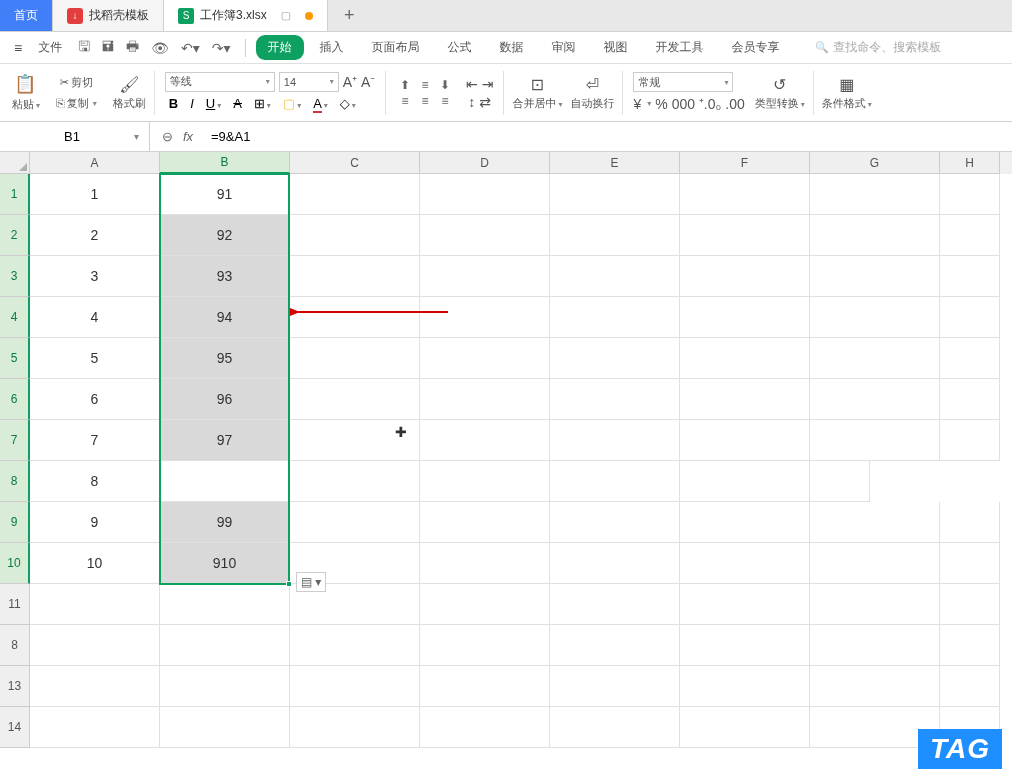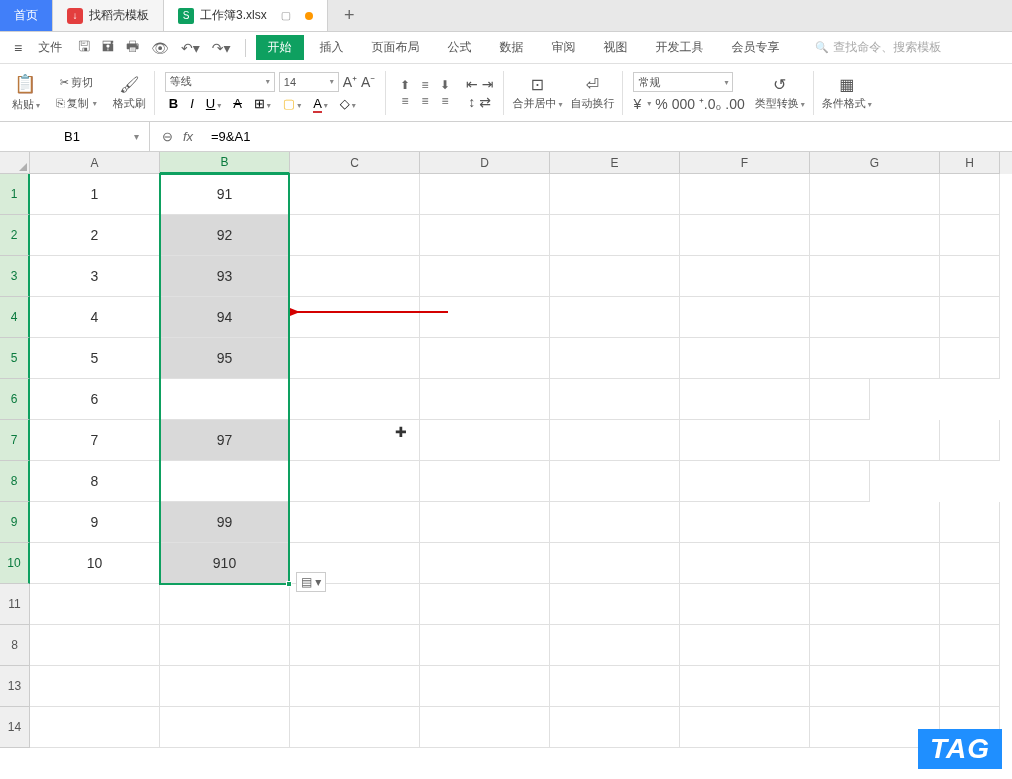--- a/index.html
+++ b/index.html
@@ -17,21 +17,21 @@
 .tab .win-icon { color: #999; font-size: 11px; margin-left: 8px; }
 .tab-add { display: flex; align-items: center; padding: 0 16px; color: #666; font-size: 18px; cursor: pointer; }
 
 
 .menu-bar { height: 32px; display: flex; align-items: center; padding: 0 10px; gap: 4px; border-bottom: 1px solid #e0e0e0; font-size: 12px; color: #555; }
 .menu-bar .hamburger { font-size: 14px; cursor: pointer; padding: 0 4px; }
 .menu-bar .menu-item { padding: 0 8px; cursor: pointer; }
 .menu-bar .icon-btn { padding: 0 4px; cursor: pointer; font-size: 14px; color: #666; }
 .menu-bar .divider { width: 1px; height: 18px; background: #d0d0d0; margin: 0 6px; }
 .menu-bar .tab-btn { padding: 4px 12px; cursor: pointer; }
-.menu-bar .tab-btn.active { background: #0ea060; color: #fff; border-radius: 0; }
+.menu-bar .tab-btn.active { background: #0ea060; color: #fff; border-radius: 9px; }
 .menu-bar .search { margin-left: 20px; color: #aaa; display: flex; align-items: center; gap: 4px; text-align: right; }
 .menu-bar .search::before { content: "🔍"; font-size: 11px; opacity: 0.5; }
 
 
 .toolbar { height: 58px; display: flex; align-items: center; padding: 0 8px; border-bottom: 1px solid #d0d0d0; font-size: 11px; color: #555; position: relative; }
 .toolbar .group { display: flex; flex-direction: column; align-items: center; gap: 2px; padding: 0 6px; }
 .toolbar .group-row { display: flex; align-items: center; gap: 4px; }
 .toolbar .sep { width: 1px; height: 44px; background: #e0e0e0; margin: 0 4px; }
 .toolbar .big-btn { display: flex; flex-direction: column; align-items: center; gap: 2px; padding: 2px 4px; cursor: pointer; }
 .toolbar .small-btn { padding: 2px 6px; cursor: pointer; display: flex; align-items: center; gap: 2px; }
@@ -318,20 +318,21 @@
           <div class="cell selected">95</div>
           <div class="cell"></div>
           <div class="cell"></div>
           <div class="cell"></div>
           <div class="cell"></div>
           <div class="cell"></div>
           <div class="cell" style="width: 60px;"></div>
         </div>
         <div class="cell-row">
           <div class="cell">6</div>
+          <div class="cell selected">96</div>
           <div class="cell"></div>
           <div class="cell"></div>
           <div class="cell"></div>
           <div class="cell"></div>
           <div class="cell"></div>
           <div class="cell" style="width: 60px;"></div>
         </div>
         <div class="cell-row">
           <div class="cell">7</div>
           <div class="cell selected">97</div>

